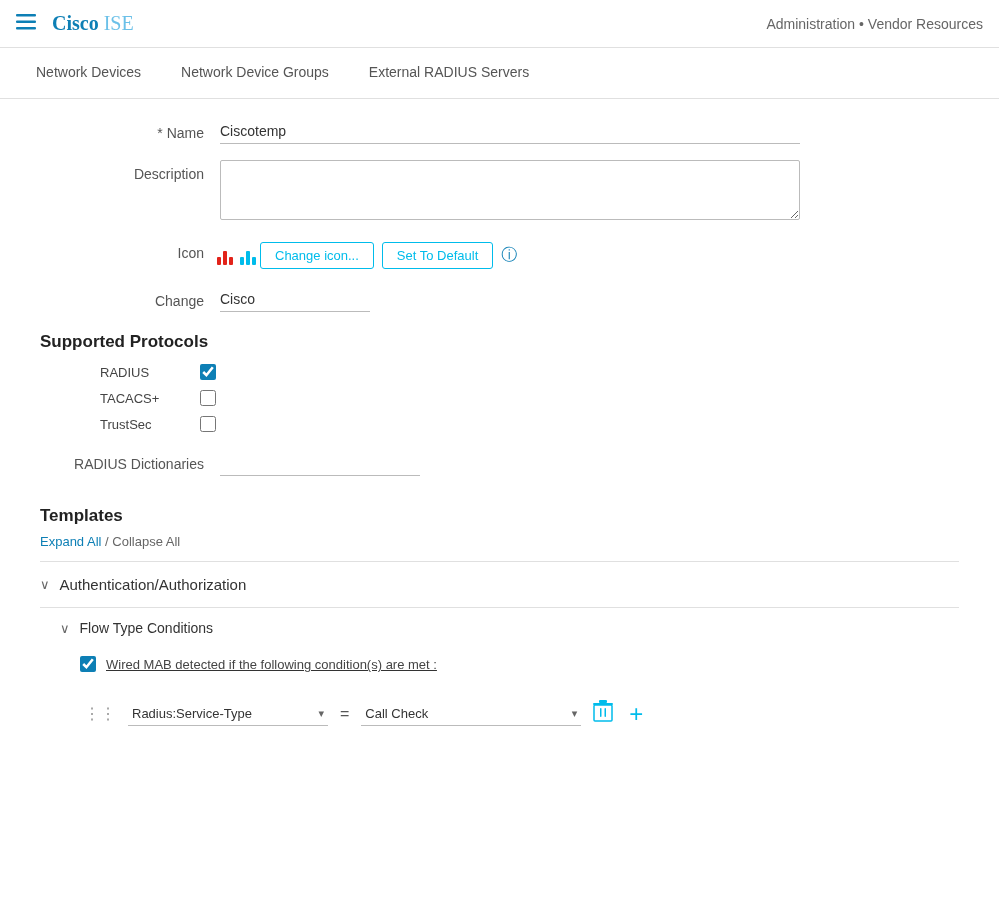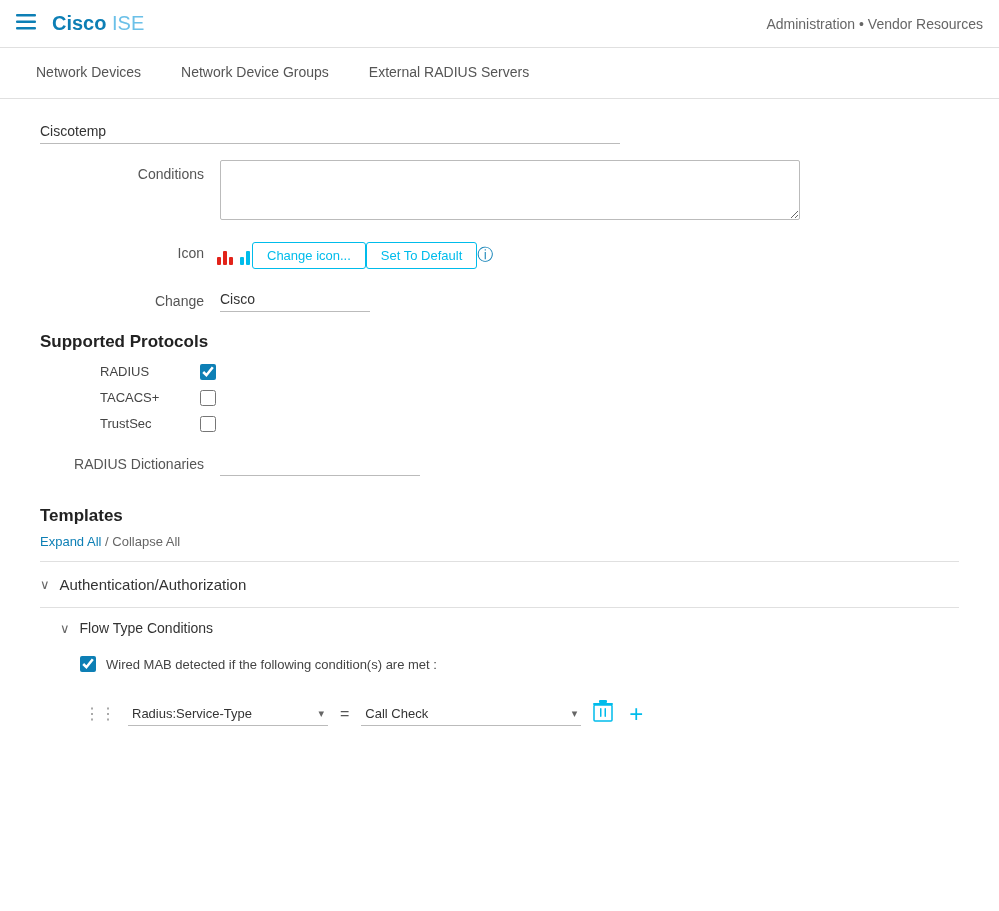--- a/index.html
+++ b/index.html
@@ -17,20 +17,21 @@
     .header-menu-icon {
       margin-right: 16px;
       cursor: pointer;
       color: #0d7fb5;
     }
     .header-logo {
       font-size: 20px;
       font-weight: 600;
       color: #0d7fb5;
       margin-right: auto;
+      font-family: Liberation Serif, serif;
     }
     .header-breadcrumb {
       color: #666;
       font-size: 14px;
     }
 
     
     .nav-tabs {
       display: flex;
       border-bottom: 1px solid #e0e0e0;
@@ -94,20 +95,21 @@
       border-radius: 2px;
       resize: vertical;
       font-size: 14px;
       padding: 6px;
       outline: none;
       color: #333;
     }
     .icon-row {
       display: flex;
       align-items: center;
+      gap: 8px;
     }
     .cisco-icon {
       width: 32px;
       height: 32px;
       display: flex;
       align-items: center;
       justify-content: center;
     }
     .btn-outline {
       border: 1px solid #00bceb;
@@ -135,20 +137,21 @@
     .section-title {
       font-size: 17px;
       font-weight: 600;
       color: #222;
       margin: 20px 0 12px 0;
     }
 
     
     .protocol-row {
       display: flex;
+      align-items: center;
       margin-bottom: 10px;
       margin-left: 60px;
     }
     .protocol-label {
       width: 100px;
       font-size: 13px;
       color: #444;
     }
     .protocol-checkbox {
       width: 16px;
@@ -229,20 +232,21 @@
       color: #333;
     }
     .flow-type-content {
       padding: 8px 0 16px 20px;
     }
     .wired-mab-row {
       display: flex;
       align-items: flex-end;
       gap: 10px;
       margin-bottom: 16px;
+      text-decoration: underline;
     }
     .wired-mab-text {
       font-size: 13px;
       color: #444;
     }
     .check-blue {
       accent-color: #0d7fb5;
     }
 
     
@@ -347,27 +351,28 @@
 
 <div class="nav-tabs">
   <div class="nav-tab">Network Devices</div>
   <div class="nav-tab">Network Device Groups</div>
   <div class="nav-tab">External RADIUS Servers</div>
 </div>
 
 <div class="main-content">
 
   <div class="form-row">
+    <div class="form-label">* Name</div>
     <div class="form-value">
       <input type="text" value="Ciscotemp" style="">
     </div>
   </div>
 
   <div class="form-row">
-    <div class="form-label">Conditions</div>
+    <div class="form-label">Description</div>
     <div class="form-value">
       <textarea style=""></textarea>
     </div>
   </div>
 
   <div class="form-row">
     <div class="form-label">Icon</div>
     <div class="form-value">
       <div class="icon-row">
 

